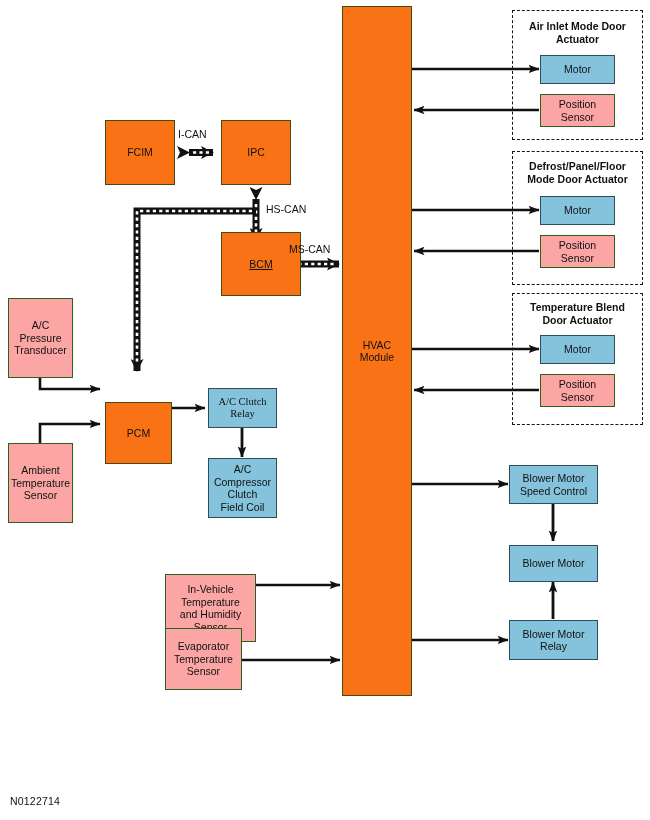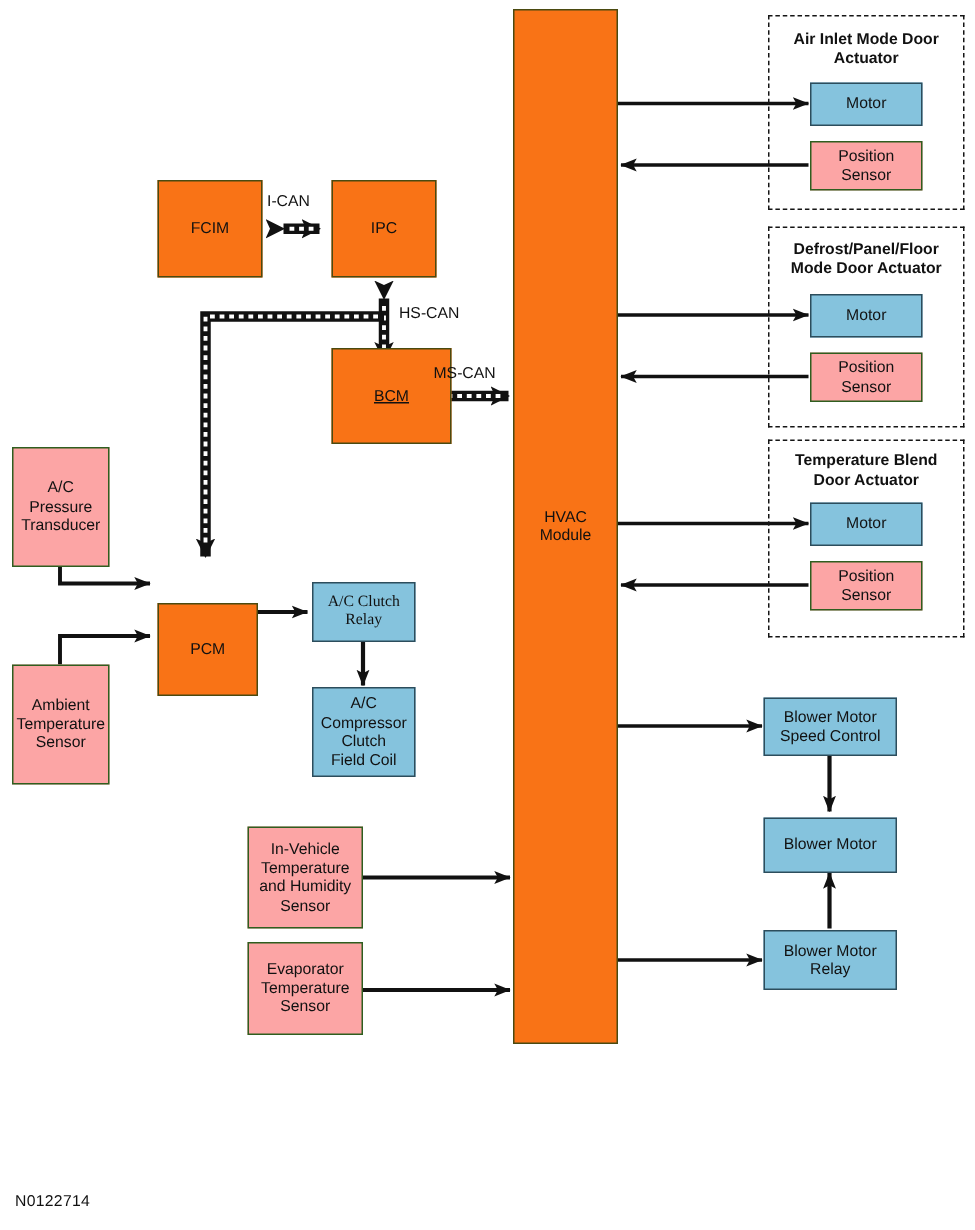--- a/index.html
+++ b/index.html
@@ -235,21 +235,21 @@
   </div>
 
   <div class="node green" style="left:8px; top:443px; width:65px; height:80px;align-items:center;">
     <div>
       <div>Ambient</div>
       <div>Temperature</div>
       <div>Sensor</div>
     </div>
   </div>
 
-  <div class="node green" style="left:165px; top:551px; width:77px; height:68px;">
+  <div class="node green" style="left:165px; top:574px; width:91px; height:68px;">
     <div>
       <div>In-Vehicle</div>
       <div>Temperature</div>
       <div>and Humidity</div>
       <div>Sensor</div>
     </div>
   </div>
 
   <div class="node green" style="left:165px; top:628px; width:77px; height:62px;">
     <div>

